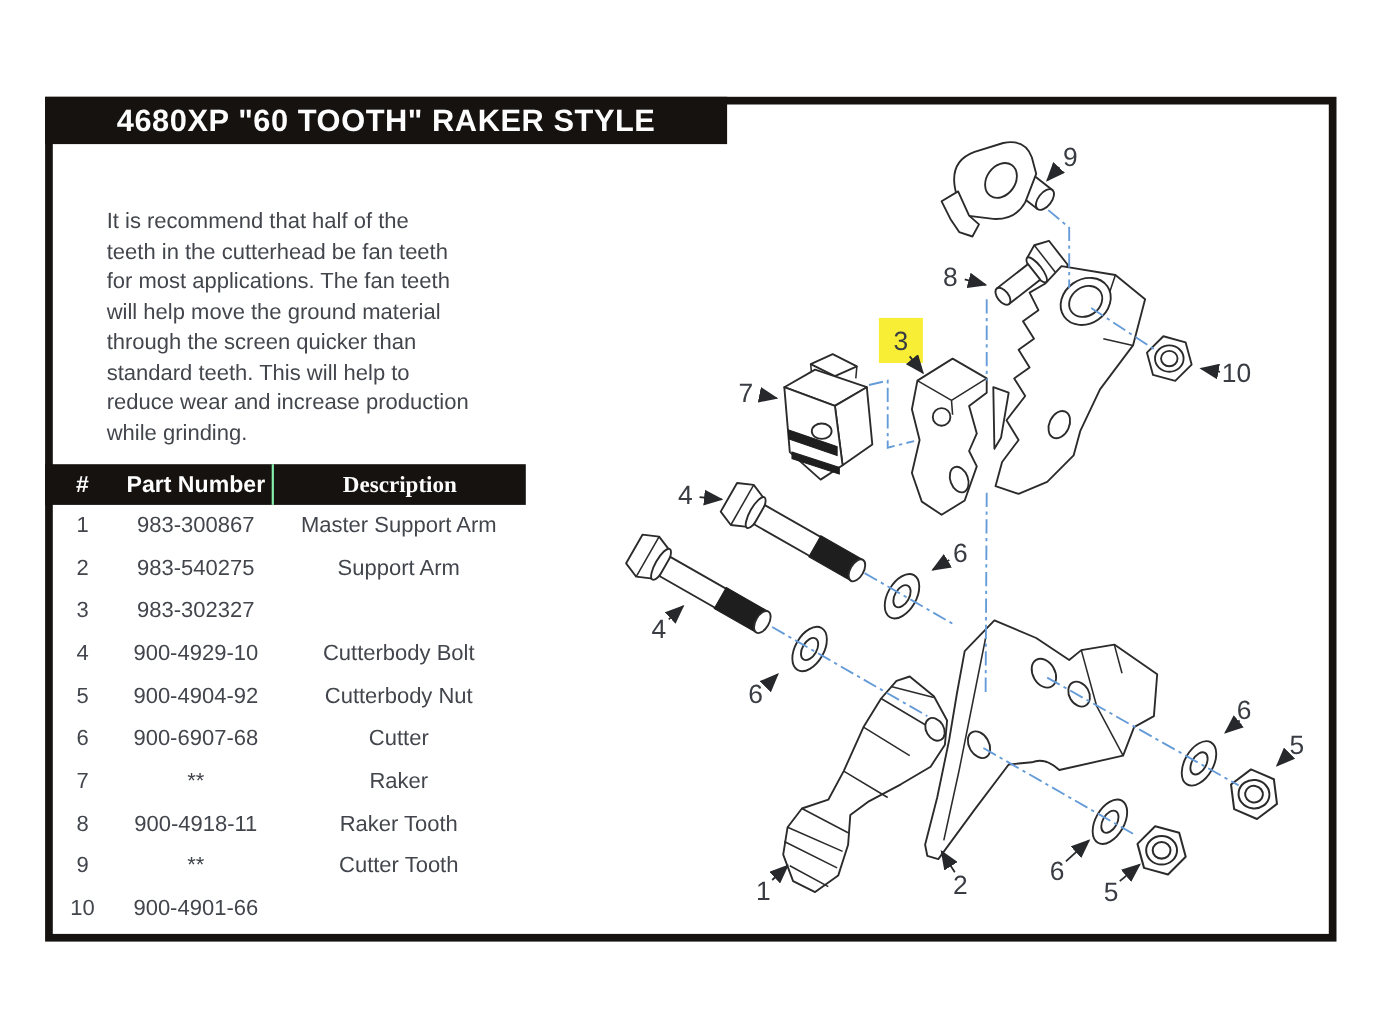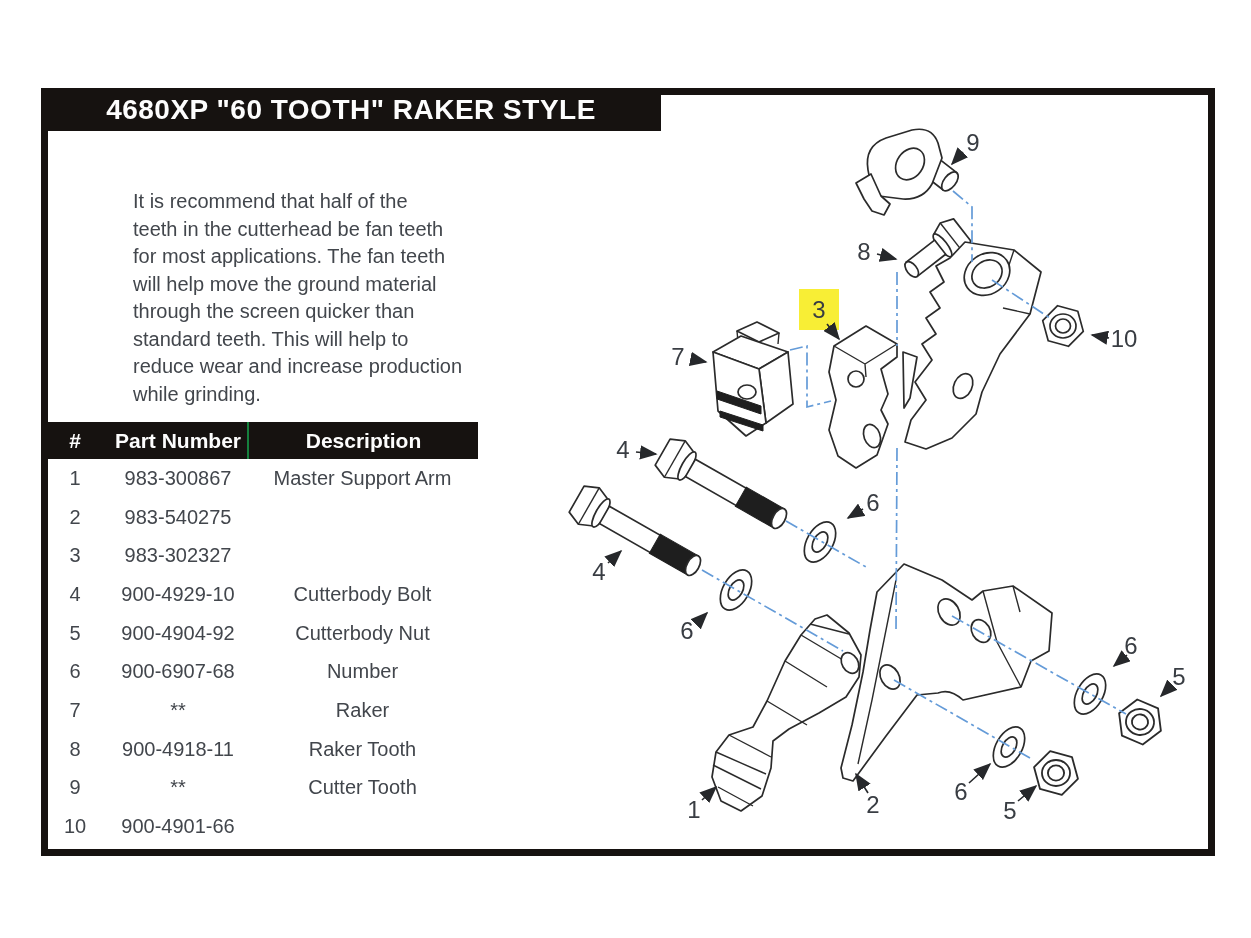--- a/index.html
+++ b/index.html
@@ -4,26 +4,26 @@
 <style>
   html,body{margin:0;padding:0;background:#fff;}
   .page{position:relative;width:1251px;height:938px;background:#fff;overflow:hidden;
         font-family:"Liberation Sans",sans-serif;color:#42464c;}
   .frame{position:absolute;left:41px;top:88px;width:1174px;height:768px;
          border:7px solid #161210;box-sizing:border-box;background:#fff;}
   .titlebar{position:absolute;left:41px;top:88px;width:620px;height:43px;background:#161210;
             display:flex;align-items:center;justify-content:center;z-index:5;}
   .titlebar span{color:#fdfdfd;font-size:28px;font-weight:bold;letter-spacing:.5px;white-space:nowrap;}
   .intro{position:absolute;left:97px;top:168px;width:345px;font-size:20px;line-height:27.5px;
-         white-space:pre-line;color:#42464c;z-index:4;margin-left:36px;}
+         white-space:pre-line;color:#42464c;z-index:4;}
   .ptable{position:absolute;left:41px;top:422px;width:437px;z-index:4;}
   .prow{display:grid;grid-template-columns:68px 138px 231px;align-items:center;}
   .phead{background:#161210;height:37px;}
   .phead .pcell{color:#fdfdfd;font-weight:bold;font-size:21px;}
-  .phead .pcell:nth-child(3){border-left:2px solid #15803d;height:37px;line-height:37px;}
+  .phead .pcell:nth-child(3){border-left:2px solid #86efac;height:37px;line-height:37px;font-family:Liberation Serif, serif;}
   .pbody .prow{height:38.7px;}
   .pcell{text-align:center;font-size:20px;color:#42464c;}
   svg.diagram{position:absolute;left:480px;top:93px;z-index:3;}
   .ol{fill:#ffffff;stroke:#2b2b2b;stroke-width:1.7;stroke-linejoin:round;}
   .ln{fill:none;stroke:#2b2b2b;stroke-width:1.4;stroke-linejoin:round;}
   .dk{fill:#1e1e1e;stroke:#1e1e1e;stroke-width:1;}
   .cl{fill:none;stroke:#649bd8;stroke-width:1.7;stroke-dasharray:13 4 3 4;}
   .ldr{fill:none;stroke:#26282b;stroke-width:1.6;}
   .cotext{font-family:"Liberation Sans",sans-serif;font-size:24px;fill:#393d43;}
 </style>
@@ -55,39 +55,40 @@
     </div>
     <div class="pbody">
       <div class="prow">
         <div class="pcell">1</div>
         <div class="pcell">983-300867</div>
         <div class="pcell">Master Support Arm</div>
       </div>
       <div class="prow">
         <div class="pcell">2</div>
         <div class="pcell">983-540275</div>
+        <div class="pcell">Support Arm</div>
       </div>
       <div class="prow">
         <div class="pcell">3</div>
         <div class="pcell">983-302327</div>
       </div>
       <div class="prow">
         <div class="pcell">4</div>
         <div class="pcell">900-4929-10</div>
         <div class="pcell">Cutterbody Bolt</div>
       </div>
       <div class="prow">
         <div class="pcell">5</div>
         <div class="pcell">900-4904-92</div>
         <div class="pcell">Cutterbody Nut</div>
       </div>
       <div class="prow">
         <div class="pcell">6</div>
         <div class="pcell">900-6907-68</div>
-        <div class="pcell">Number</div>
+        <div class="pcell">Cutter</div>
       </div>
       <div class="prow">
         <div class="pcell">7</div>
         <div class="pcell">**</div>
         <div class="pcell">Raker</div>
       </div>
       <div class="prow">
         <div class="pcell">8</div>
         <div class="pcell">900-4918-11</div>
         <div class="pcell">Raker Tooth</div>

